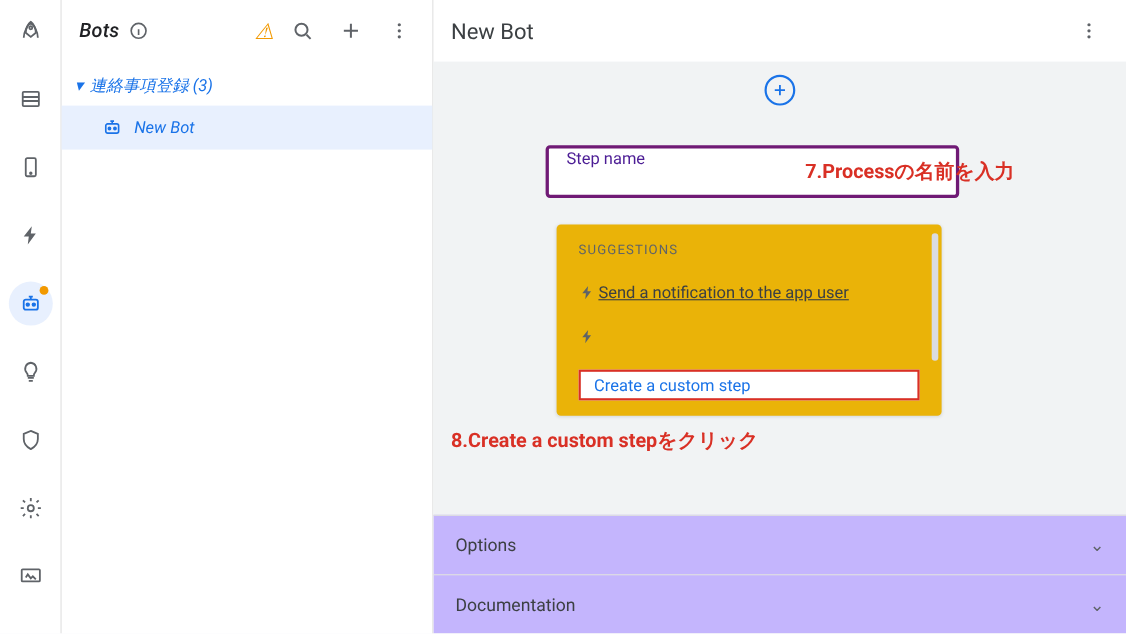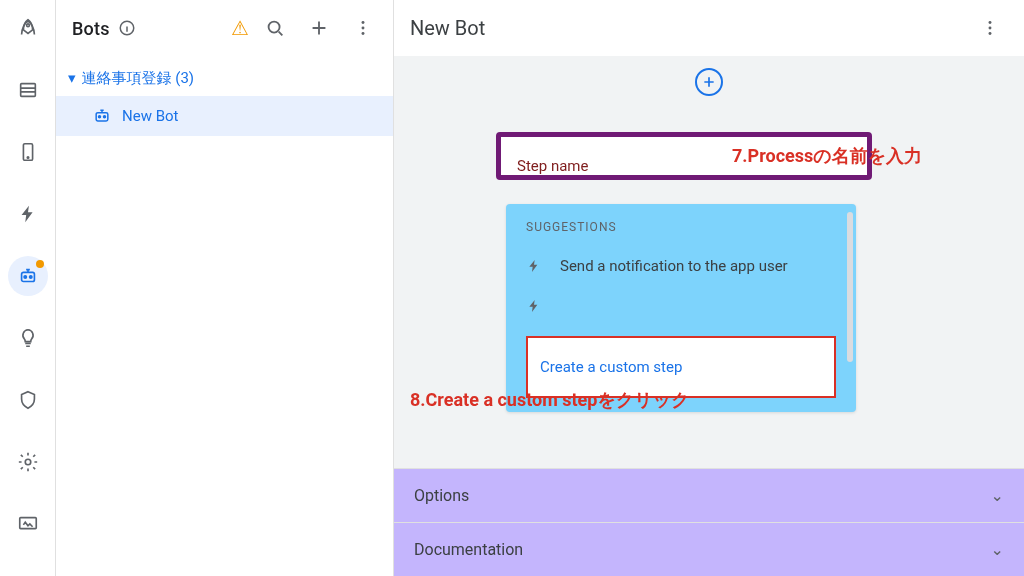--- a/index.html
+++ b/index.html
@@ -7,21 +7,21 @@
   .app { display: flex; width: 100%; height: 100%; }
 
   
   .rail { width: 56px; padding-top: 8px; display: flex; flex-direction: column; align-items: center; gap: 22px; border-right: 1px solid #e0e0e0; }
   .rail .rail-item { width: 40px; height: 40px; display:flex; align-items:center; justify-content:center; color:#5f6368; border-radius:50%; position:relative; }
   .rail .rail-item.active { background:#e8f0fe; color:#1a73e8; }
   .rail .rail-item .dot { position:absolute; top:4px; right:4px; width:8px; height:8px; background:#f29900; border-radius:50%; }
   .rail svg { width:22px; height:22px; }
 
   
-  .panel { width: 338px; border-right: 1px solid #e0e0e0; display:flex; flex-direction:column; }
+  .panel { width: 338px; border-right: 1px solid #e0e0e0; display:flex; flex-direction:column;font-style:italic; }
   .panel-hdr { height:56px; display:flex; align-items:center; padding:0 12px 0 16px; gap:8px; }
   .panel-title { font-size:18px; font-weight:500; color:#202124; letter-spacing:.2px; }
   .panel-hdr .spacer { flex:1; }
   .ibtn { width:36px; height:36px; display:flex; align-items:center; justify-content:center; color:#5f6368; border-radius:50%; }
   .ibtn svg { width:22px; height:22px; }
   .warn { color:#f29900; font-size:20px; }
   .tree { padding: 4px 0; }
   .tree-row { display:flex; align-items:center; height:36px; padding-left:12px; font-size:15px; color:#1a73e8; gap:6px; }
   .tree-row .caret { color:#1a73e8; }
   .tree-child { display:flex; align-items:center; height:40px; padding-left:36px; gap:10px; background:#e8f0fe; color:#1a73e8; font-size:15px; }
@@ -29,28 +29,28 @@
 
   
   .main { flex:1; display:flex; flex-direction:column; position:relative; }
   .main-hdr { height:56px; display:flex; align-items:center; padding:0 16px; font-size:20px; color:#3c4043; }
   .main-hdr .spacer { flex:1; }
   .canvas { flex:1; background:#f1f3f4; position:relative; overflow:hidden; }
 
   .add-btn { position:absolute; top:12px; left:50%; transform:translateX(-50%); width:28px; height:28px; border:2px solid #1a73e8; border-radius:50%; display:flex; align-items:center; justify-content:center; color:#1a73e8; background:#f1f3f4; }
   .add-btn svg{width:16px;height:16px;}
 
-  .step-box { position:absolute; top:76px; left:102px; right:152px; height:48px; background:#fff; border:5px solid #701a75; border-radius:4px; display:flex; align-items:flex-end; padding:0 16px; color:#7f1d1d; font-size:15px; }
-
-  .sugg-box { position:absolute; top:148px; left:112px; width:350px; background:#7dd3fc; border-radius:4px; box-shadow:0 1px 3px rgba(60,64,67,.15); padding:16px 0 8px 0; }
+  .step-box { position:absolute; top:76px; left:102px; right:152px; height:48px; background:#fff; border:3px solid #701a75; border-radius:4px; display:flex; align-items:flex-start; padding:0 16px; color:#4c1d95; font-size:15px; }
+
+  .sugg-box { position:absolute; top:148px; left:112px; width:350px; background:#eab308; border-radius:4px; box-shadow:0 1px 3px rgba(60,64,67,.15); padding:16px 0 8px 0; }
   .sugg-title { font-size:12px; letter-spacing:1px; color:#5f6368; padding:0 20px 14px; }
-  .sugg-row { display:flex; align-items:flex-start; gap:16px; padding:8px 20px; font-size:15px; color:#3c4043; line-height:1.4; }
+  .sugg-row { display:flex; align-items:flex-start; padding:8px 20px; font-size:15px; color:#3c4043; line-height:1.4;text-decoration:underline; }
   .sugg-row .ico { width:18px; color:#5f6368; flex-shrink:0; margin-top:2px; }
   .sugg-scroll { position:absolute; right:3px; top:8px; bottom:50px; width:6px; background:#dadce0; border-radius:3px; }
-  .create-link { display:block; margin:8px 20px 6px; padding:20px 12px; border:2px solid #d93025; color:#1a73e8; font-size:15px; text-align:left; background:#fff; }
+  .create-link { display:block; margin:8px 20px 6px; padding:3px 12px; border:2px solid #d93025; color:#1a73e8; font-size:15px; text-align:left; background:#fff; }
 
   .anno { position:absolute; color:#d93025; font-weight:700; font-size:18px; }
   .anno1 { top:88px; left:310px;margin-left:28px; }
   .anno2 { top:332px; left:16px; }
 
   .sections { position:absolute; left:0; right:0; bottom:0; background:#c4b5fd; }
   .sect { height:54px; display:flex; align-items:center; padding:0 20px; border-top:1px solid #e0e0e0; font-size:16px; color:#3c4043; }
   .sect .spacer{flex:1;}
   .chev { color:#5f6368; }
 </style>

